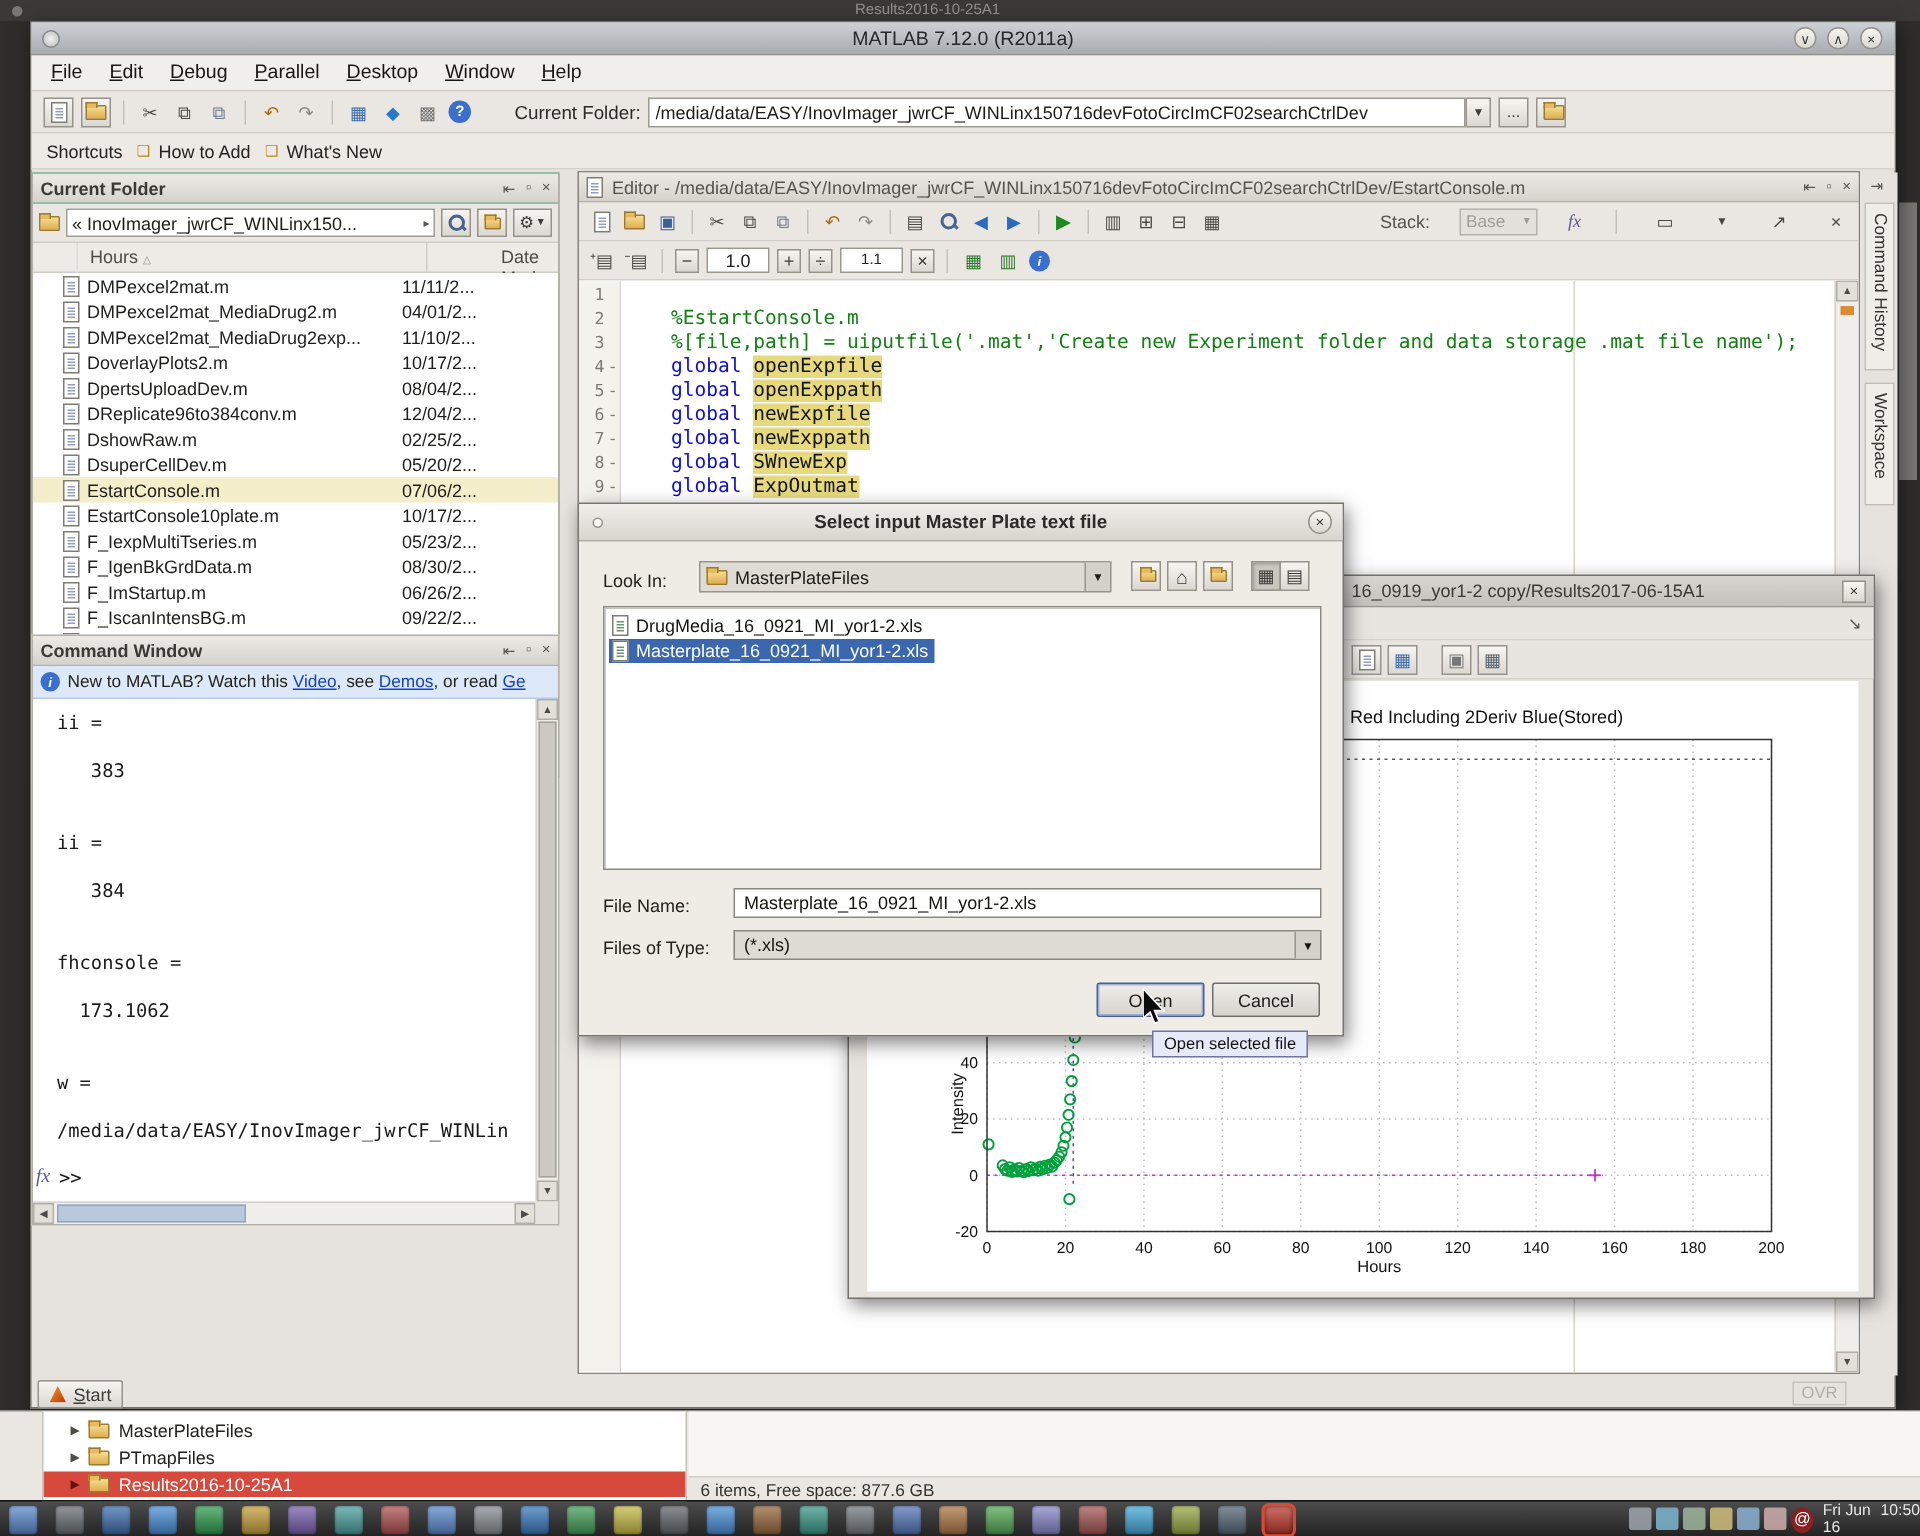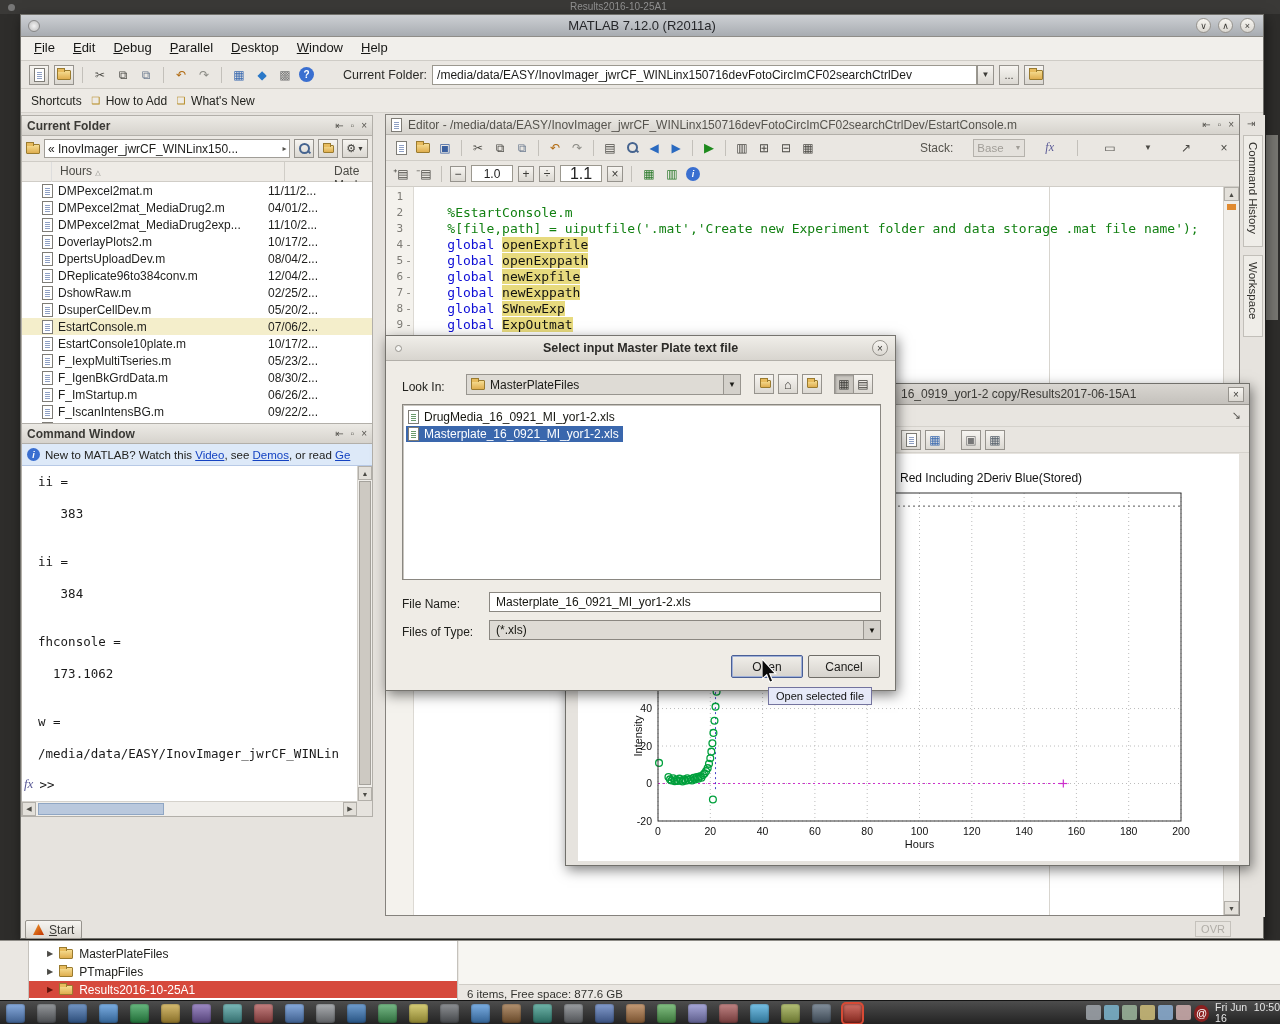--- a/index.html
+++ b/index.html
@@ -383,21 +383,21 @@
     </div>
 
     <div class="abs" style="left:0;top:46px;right:0;height:26px;background:#eae7e2;border-bottom:1px solid #d0cdc7;display:flex;align-items:center;padding-left:6px;gap:5px;">
       <span class="tico">⁺▤</span>
       <span class="tico">⁻▤</span>
       <span class="tsep"></span>
       <span class="gbtn" style="width:16px;height:16px;">−</span>
       <span style="width:42px;height:17px;background:#fff;border:1px solid #9b988f;font-size:12px;display:inline-flex;align-items:center;justify-content:center;">1.0</span>
       <span class="gbtn" style="width:16px;height:16px;">+</span>
       <span class="gbtn" style="width:16px;height:16px;">÷</span>
-      <span style="width:42px;height:17px;background:#fff;border:1px solid #9b988f;font-size:16px;display:inline-flex;align-items:center;justify-content:center;">1.1</span>
+      <span style="width:42px;height:17px;background:#fff;border:1px solid #9b988f;font-size:10px;display:inline-flex;align-items:center;justify-content:center;">1.1</span>
       <span class="gbtn" style="width:16px;height:16px;">×</span>
       <span class="tsep"></span>
       <span class="tico" style="color:#2a7a2a;">▦</span>
       <span class="tico" style="color:#2a7a2a;">▥</span>
       <span class="circ circ-i" style="width:14px;height:14px;">i</span>
     </div>
 
     <div class="abs" style="left:0;top:72px;right:0;bottom:0;background:#fff;overflow:hidden;">
       <div class="abs" style="left:0;top:0;bottom:0;width:28px;background:#f4f2ed;border-right:1px solid #dcd9d3;"></div>
       <div class="abs" style="left:663px;top:0;bottom:0;width:1px;background:#d8d5cf;"></div>

